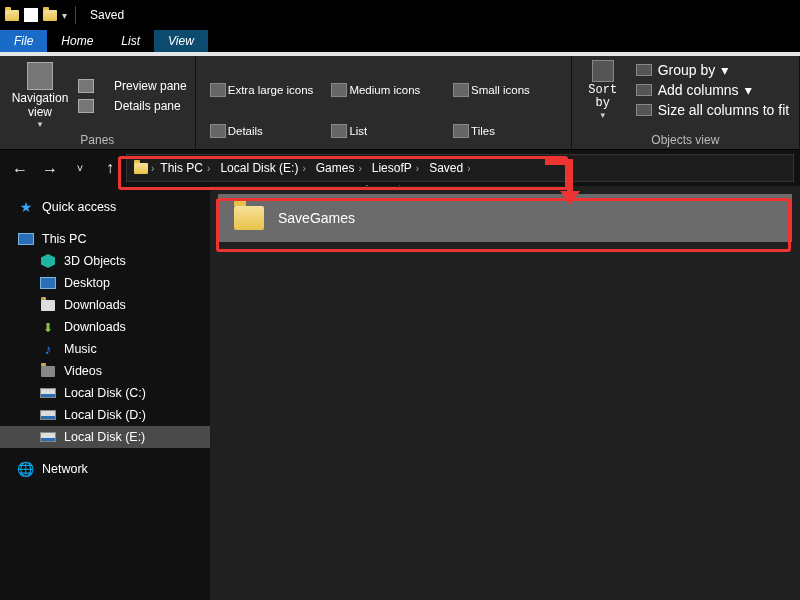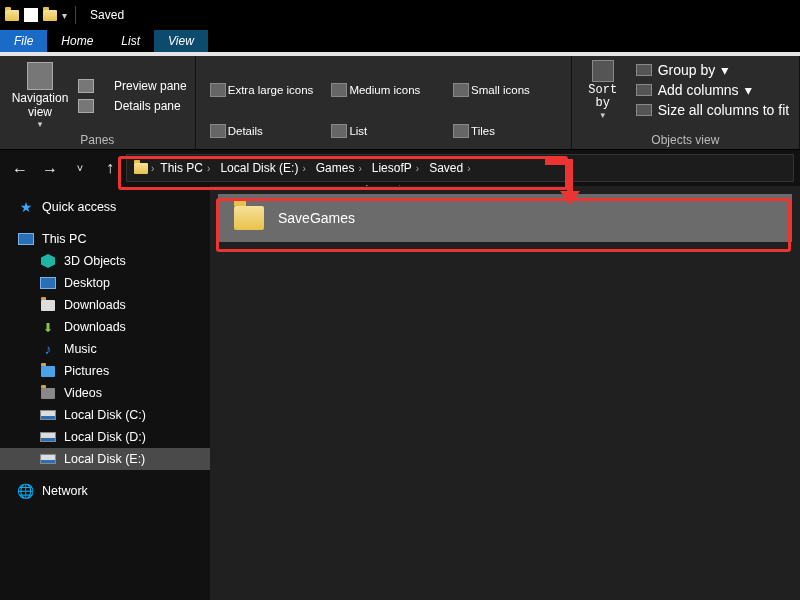--- a/index.html
+++ b/index.html
@@ -236,26 +236,20 @@
     <div class="tree-item child">
         <span class="ti-icon" style="color:#8bc34a;">⬇</span>
         <span>Downloads</span>
       </div>
     <div class="tree-item child">
         <span class="ti-icon music-ico">♪</span>
         <span>Music</span>
       </div>
     <div class="tree-item child">
         <span class="ti-icon">
-          <span class="folder-sm" style="background:#4aa3e8;"></span>
-        </span>
-        <span>Pictures</span>
-      </div>
-    <div class="tree-item child">
-        <span class="ti-icon">
           <span class="folder-sm" style="background:#888;"></span>
         </span>
         <span>Videos</span>
       </div>
     <div class="tree-item child">
         <span class="ti-icon">
           <span class="drive-ico"></span>
         </span>
         <span>Local Disk (C:)</span>
       </div>

